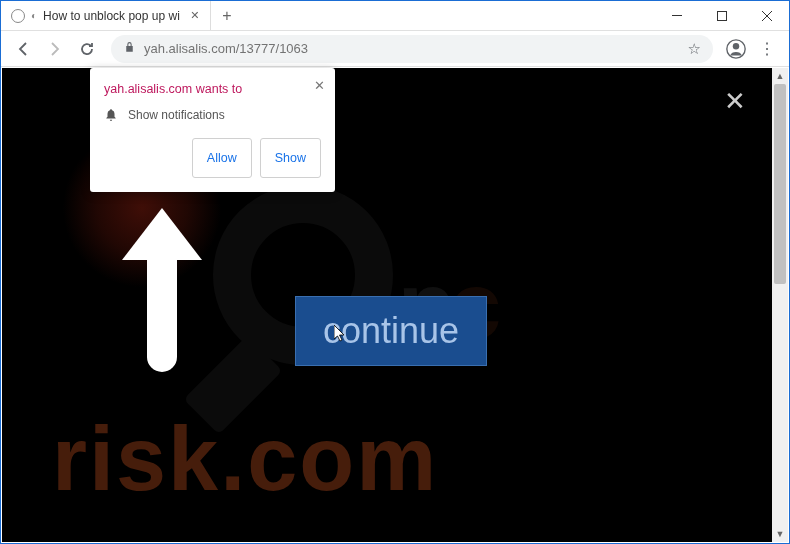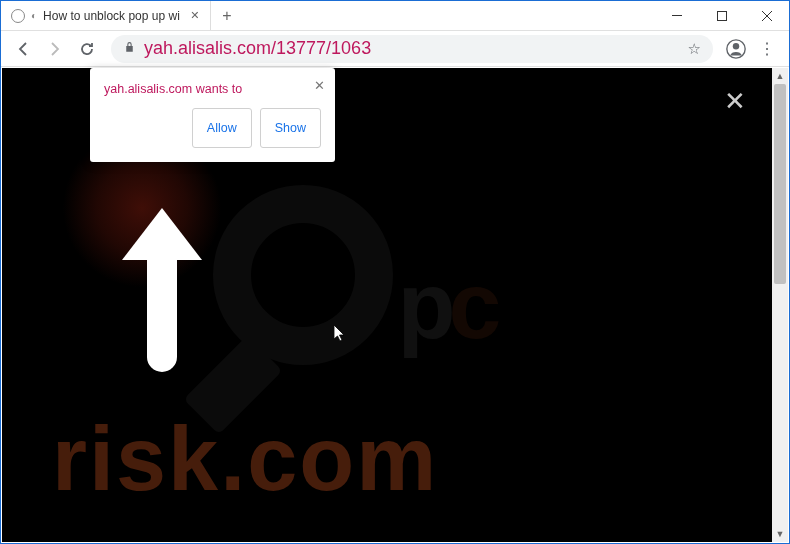--- a/index.html
+++ b/index.html
@@ -122,22 +122,22 @@
       align-items: center;
       padding: 0 12px;
       margin: 0 6px;
       gap: 8px;
     }
     .lock-icon svg {
       width: 13px;
       height: 13px;
     }
     .url-text {
-      font-size: 18px;
-      color: #be185d;
+      font-size: 13px;
+      color: #737373;
       flex: 1;
     }
     .star-icon {
       color: #5f6368;
       font-size: 15px;
     }
     .profile-icon {
       width: 26px;
       height: 26px;
       border-radius: 50%;
@@ -454,33 +454,42 @@
       <div class="wm-text">
         <span class="wm-p">p</span>
         <span class="wm-c">c</span>
       </div>
     </div>
     <div class="watermark2">risk.com</div>
     <div class="red-glow"></div>
 
     <div class="page-close">✕</div>
 
+    <div class="continue-btn">
+      <span>continue</span>
+    </div>
 
     <div class="arrow-up">
       <div class="arrow-head"></div>
       <div class="arrow-shaft"></div>
     </div>
 
     <svg class="cursor-pointer" viewBox="0 0 12 18">
       <path d="M0,0 L0,14 L3.5,11 L6,16 L8,15 L5.5,10 L10,10 Z" fill="#fff" stroke="#000" stroke-width="0.8"></path>
     </svg>
 
     <div class="notif-popup">
       <span class="notif-close">✕</span>
       <div class="notif-title">yah.alisalis.com wants to</div>
+      <div class="notif-row">
+        <svg class="notif-bell" viewBox="0 0 24 24">
+          <path d="M12,2 A2,2 0 0,1 14,4 A6,6 0 0,1 18,10 V15 L20,17 V18 H4 V17 L6,15 V10 A6,6 0 0,1 10,4 A2,2 0 0,1 12,2 M10,20 A2,2 0 0,0 14,20 Z" fill="#555"></path>
+        </svg>
+        <span class="notif-text">Show notifications</span>
+      </div>
       <div class="notif-buttons">
         <button class="notif-btn">Allow</button>
         <button class="notif-btn">Show</button>
       </div>
     </div>
 
     <div class="vscroll">
       <div class="vscroll-arrow up">▲</div>
       <div class="vscroll-thumb"></div>
       <div class="vscroll-arrow down">▼</div>

